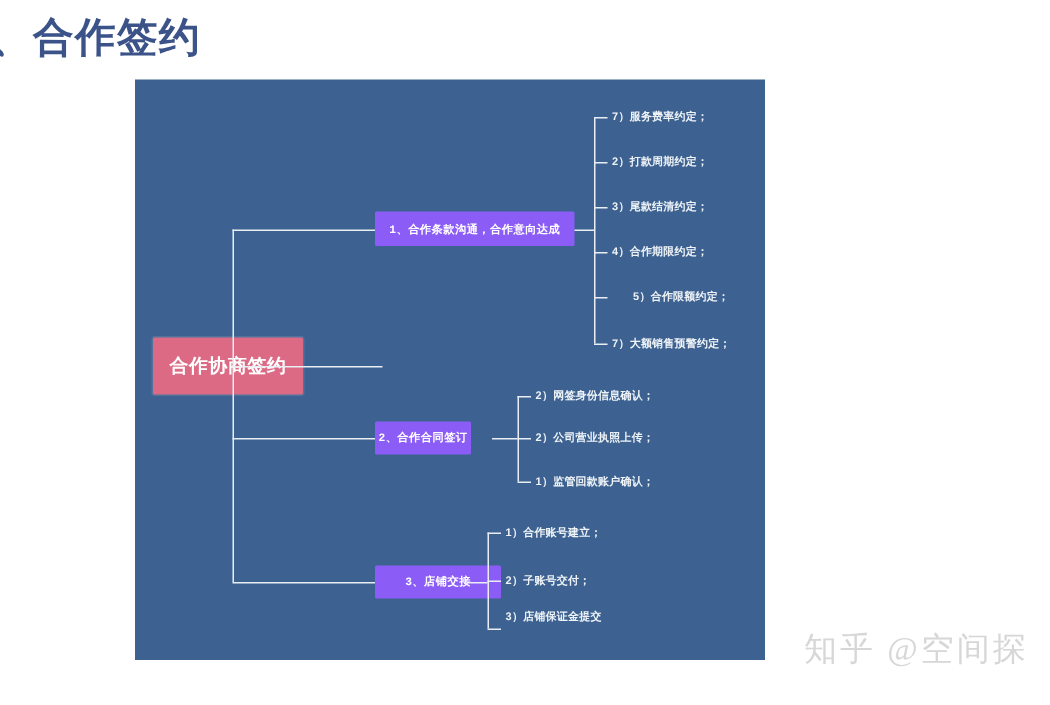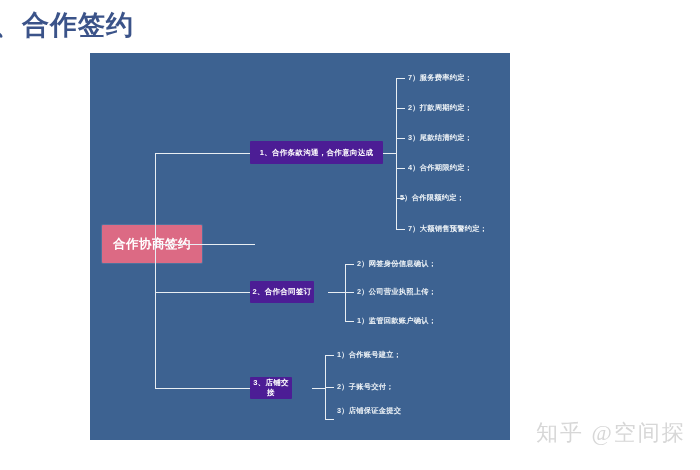--- a/index.html
+++ b/index.html
@@ -59,24 +59,25 @@
     text-align: center;
   }
   .node-root {
     background: #dc6a84;
     font-size: 12.5px;
     letter-spacing: 0.5px;
     border-radius: 1px;
     box-shadow: 0 0 0 1px rgba(255,255,255,0.10);
   }
   .node-branch {
-    background: #4c1d95;
+    background: #8b5cf6;
     font-size: 7.5px;
     letter-spacing: 0.3px;
     border-radius: 1px;
+    font-family: Liberation Mono, monospace;
   }
 
   
   .leaf {
     position: absolute;
     color: #eef3f7;
     font-size: 7.3px;
     font-weight: bold;
     letter-spacing: 0.2px;
     white-space: nowrap;
@@ -127,39 +128,39 @@
   <div class="ln h" style="left:306px; top:55px;  width:9px;"></div>
   <div class="ln h" style="left:306px; top:85px;  width:9px;"></div>
   <div class="ln h" style="left:306px; top:115px; width:9px;"></div>
   <div class="ln h" style="left:306px; top:145px; width:9px;"></div>
   <div class="ln h" style="left:306px; top:176px; width:9px;"></div>
 
   <div class="leaf" style="left:318px; top:20px;">7）服务费率约定；</div>
   <div class="leaf" style="left:318px; top:50px;">2）打款周期约定；</div>
   <div class="leaf" style="left:318px; top:80px;">3）尾款结清约定；</div>
   <div class="leaf" style="left:318px; top:110px;">4）合作期限约定；</div>
-  <div class="leaf" style="left:310px; top:140px;">5）合作限额约定；</div>
+  <div class="leaf" style="left:332px; top:140px;">5）合作限额约定；</div>
   <div class="leaf" style="left:318px; top:171px;">7）大额销售预警约定；</div>
 
   <div class="node node-branch" style="left:160px; top:228px; width:64px; height:22px;">
     <span>2、合作合同签订</span>
   </div>
 
   <div class="ln h" style="left:238px; top:239px; width:17px;"></div>
   <div class="ln v" style="left:255px; top:211px; height:57px;"></div>
 
   <div class="ln h" style="left:255px; top:211px; width:9px;"></div>
   <div class="ln h" style="left:255px; top:239px; width:9px;"></div>
   <div class="ln h" style="left:255px; top:268px; width:9px;"></div>
 
   <div class="leaf" style="left:267px; top:206px;">2）网签身份信息确认；</div>
   <div class="leaf" style="left:267px; top:234px;">2）公司营业执照上传；</div>
   <div class="leaf" style="left:267px; top:263px;">1）监管回款账户确认；</div>
 
-  <div class="node node-branch" style="left:160px; top:324px; width:42px; height:22px;">
+  <div class="node node-branch" style="left:160px; top:324px; width:84px; height:22px;">
     <span>3、店铺交接</span>
   </div>
 
   <div class="ln h" style="left:222px; top:335px; width:13px;"></div>
   <div class="ln v" style="left:235px; top:302px; height:64px;"></div>
 
   <div class="ln h" style="left:235px; top:302px; width:9px;"></div>
   <div class="ln h" style="left:235px; top:334px; width:9px;"></div>
   <div class="ln h" style="left:235px; top:366px; width:9px;"></div>
 

